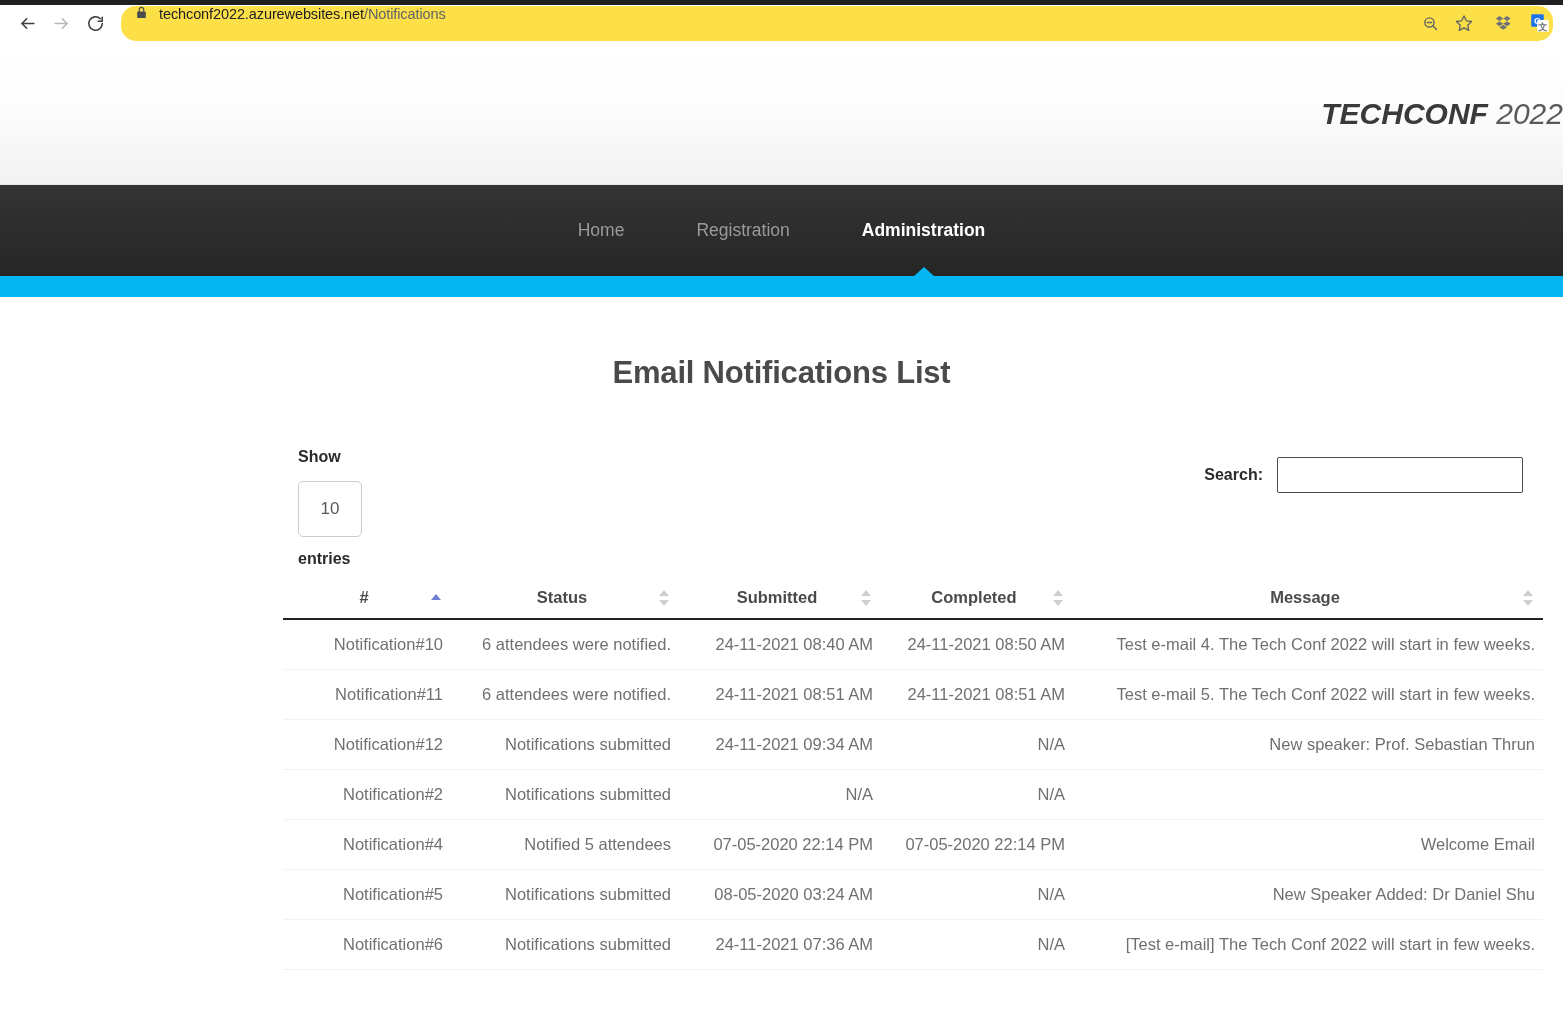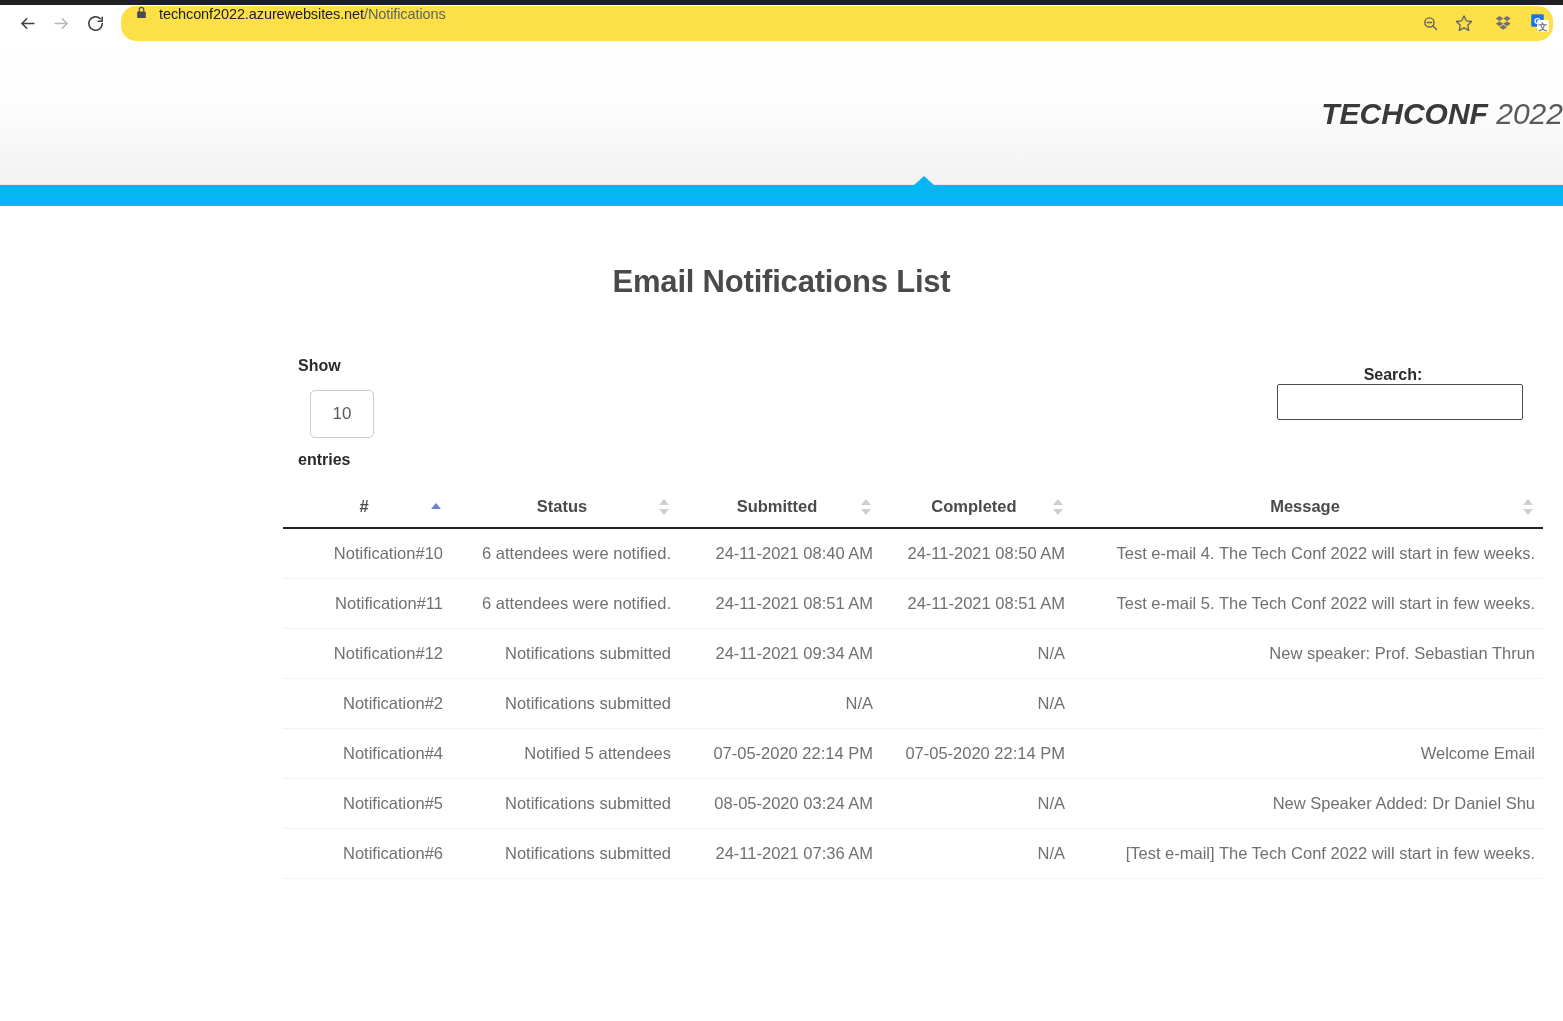--- a/index.html
+++ b/index.html
@@ -153,41 +153,41 @@
     position: absolute;
     left: 15px; top: 0;
     width: 240px;
     font-size: 16px;
     font-weight: bold;
     color: #2b2b2b;
   }
   #length-control .lbl { display: block; line-height: 20px; }
   #entries-select {
     display: block;
-    margin: 14px 0 12px 12px;
-    width: 64px; height: 48px;
+    margin: 14px 0 12px 0;
+    width: 64px; height: 56px;
     border: 1px solid #ccc;
     border-radius: 5px;
     background: #fff;
     font-family: "Liberation Sans", sans-serif;
     font-size: 17px;
     font-weight: normal;
     color: #5a5a5a;
     text-align: center;
     text-align-last: center;
     padding: 0;
     -webkit-appearance: none;
     appearance: none;
     line-height: 46px;
   }
 
   #search-control {
     position: absolute;
     right: 20px; top: 10px;
-    display: flex; align-items: center; flex-direction: column;
+    display: flex; align-items: center;
   }
   #search-label {
     font-size: 16px;
     font-weight: bold;
     color: #2b2b2b;
     margin-right: 14px;
   }
   #search-input {
     width: 246px; height: 36px;
     border: 1px solid #4b4b4b;
@@ -337,20 +337,25 @@
     </div>
   </div>
 </div>
 
 <div id="page">
 
   <div id="banner">
     <div id="site-title"><span class="brand">TECHCONF</span> <span class="year">2022</span></div>
   </div>
 
+  <div id="navbar">
+    <a class="nav-link" href="#">Home</a>
+    <a class="nav-link" href="#">Registration</a>
+    <a class="nav-link active" href="#">Administration</a>
+  </div>
 
   <div id="accent-bar">
     <div id="accent-pointer" style="left: 923.539px;"></div>
   </div>
 
   <div id="content">
 
     <div id="page-title">Email Notifications List</div>
 
     <div id="table-area">

